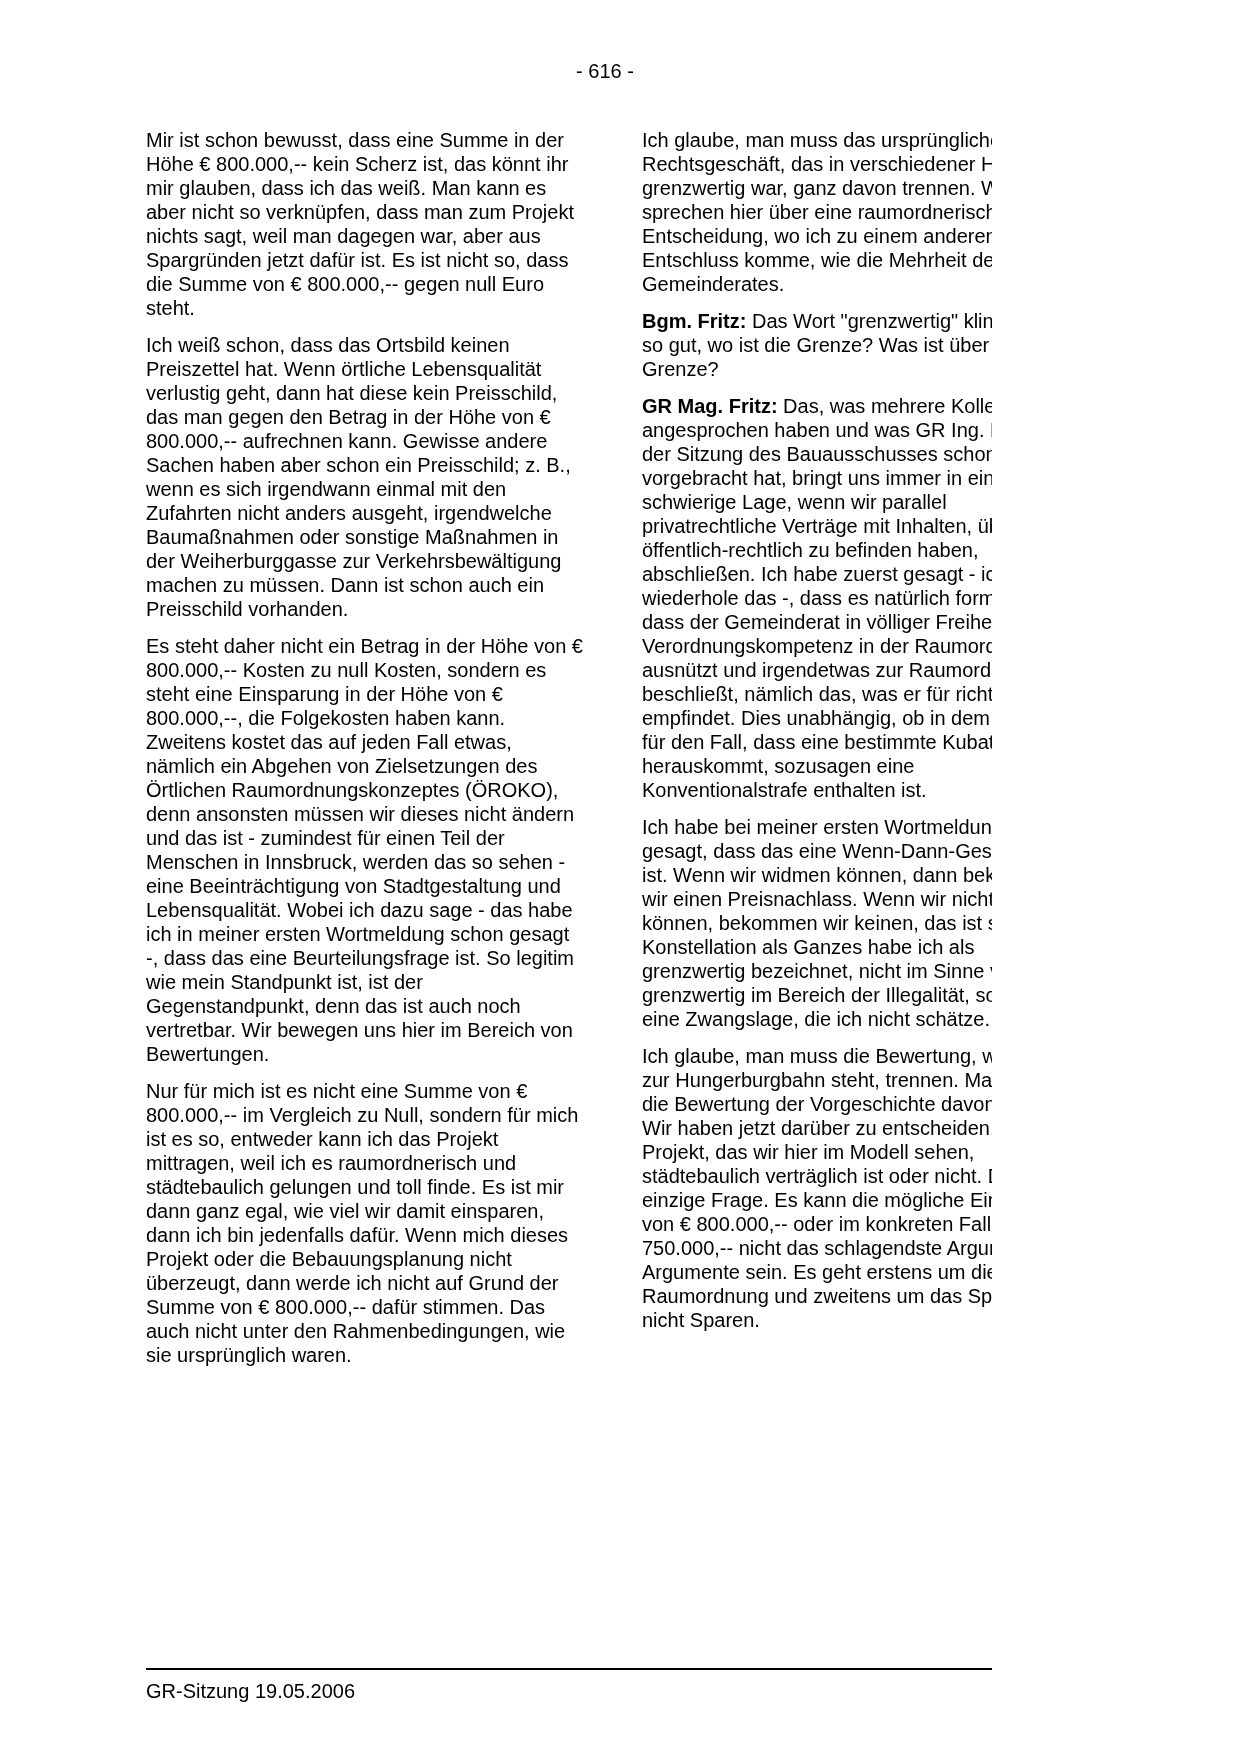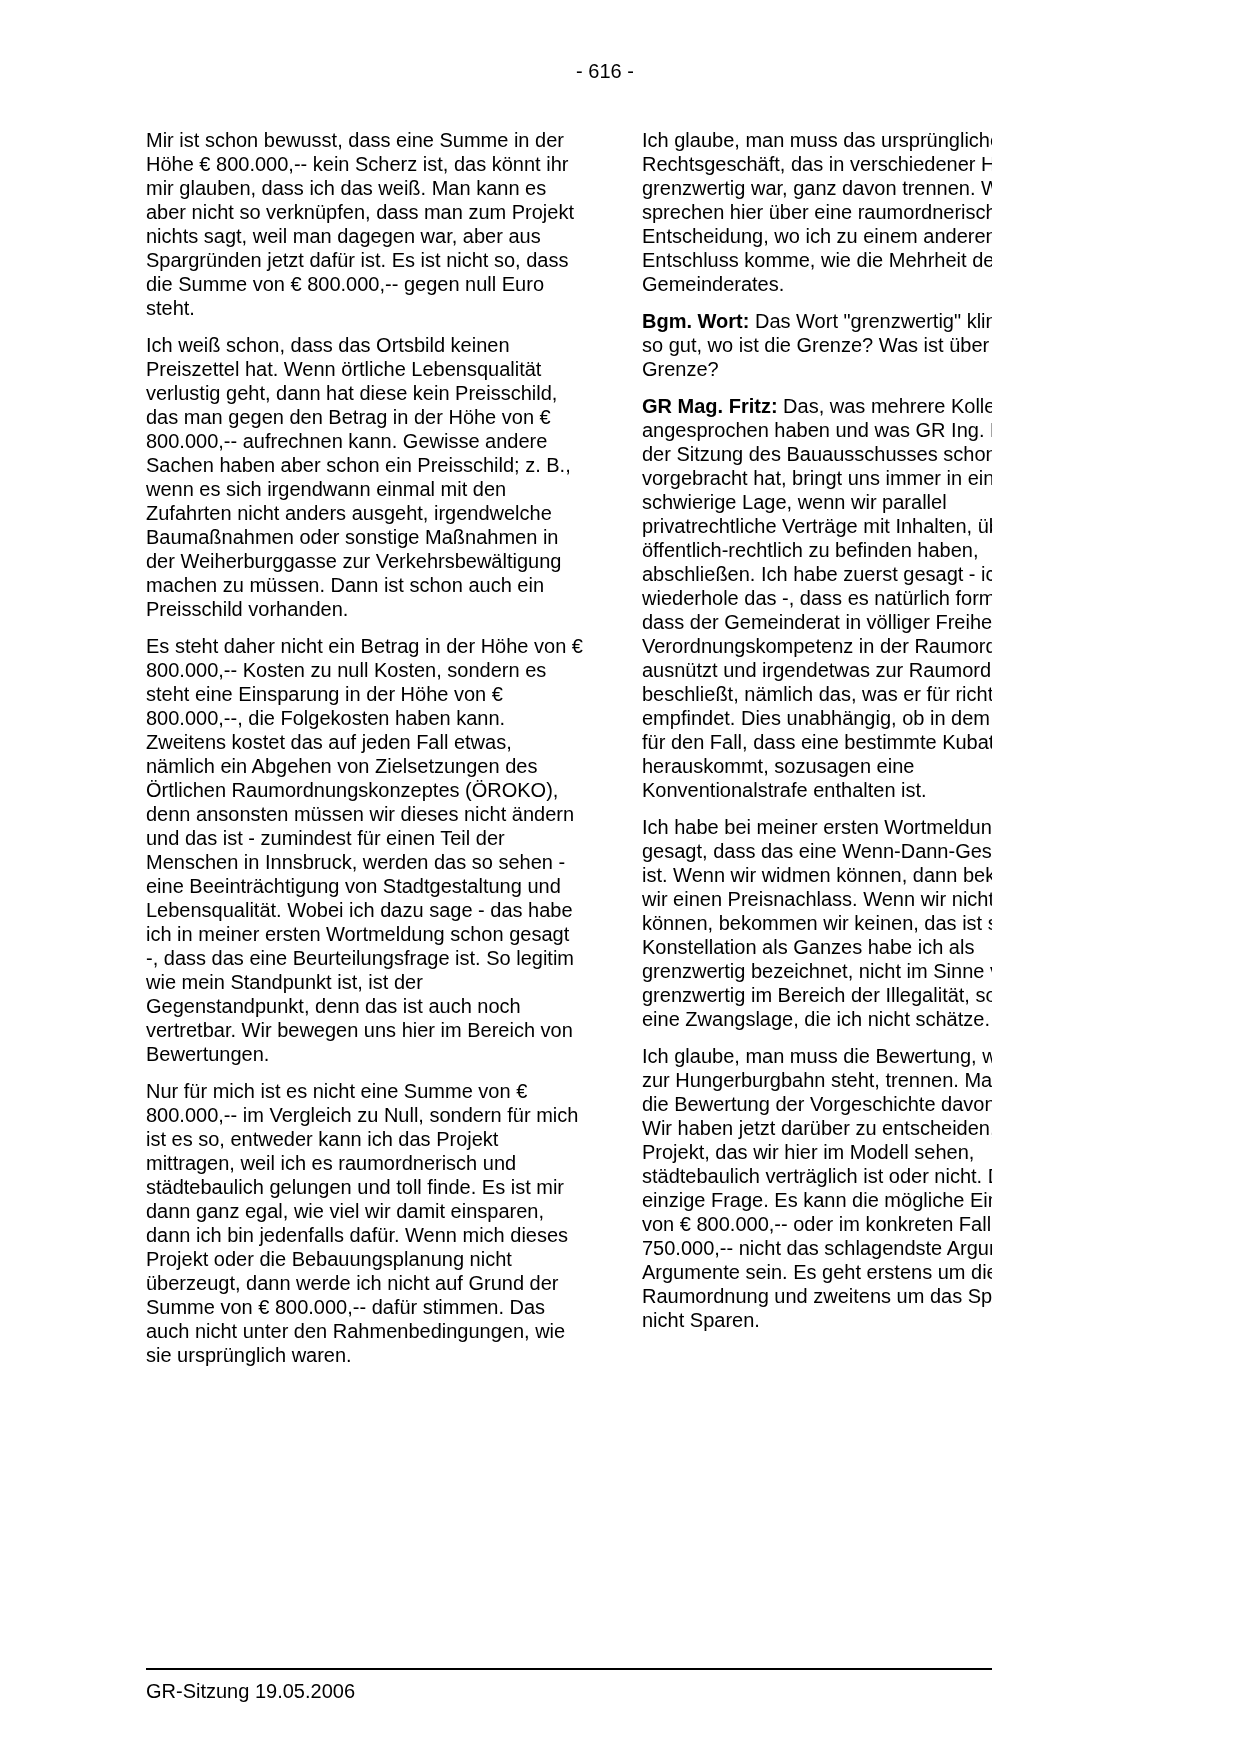--- a/index.html
+++ b/index.html
@@ -67,21 +67,21 @@
 
     <div class="col">
       <p class="para">Mir ist schon bewusst, dass eine Summe in der Höhe € 800.000,-- kein Scherz ist, das könnt ihr mir glauben, dass ich das weiß. Man kann es aber nicht so verknüpfen, dass man zum Projekt nichts sagt, weil man dagegen war, aber aus Spargründen jetzt dafür ist. Es ist nicht so, dass die Summe von € 800.000,-- gegen null Euro steht.</p>
       <p class="para">Ich weiß schon, dass das Ortsbild keinen Preiszettel hat. Wenn örtliche Lebensqualität verlustig geht, dann hat diese kein Preisschild, das man gegen den Betrag in der Höhe von € 800.000,-- aufrechnen kann. Gewisse andere Sachen haben aber schon ein Preisschild; z. B., wenn es sich irgendwann einmal mit den Zufahrten nicht anders ausgeht, irgendwelche Baumaßnahmen oder sonstige Maßnahmen in der Weiherburggasse zur Verkehrsbewältigung machen zu müssen. Dann ist schon auch ein Preisschild vorhanden.</p>
       <p class="para">Es steht daher nicht ein Betrag in der Höhe von € 800.000,-- Kosten zu null Kosten, sondern es steht eine Einsparung in der Höhe von € 800.000,--, die Folgekosten haben kann. Zweitens kostet das auf jeden Fall etwas, nämlich ein Abgehen von Zielsetzungen des Örtlichen Raumordnungskonzeptes (ÖROKO), denn ansonsten müssen wir dieses nicht ändern und das ist - zumindest für einen Teil der Menschen in Innsbruck, werden das so sehen - eine Beeinträchtigung von Stadtgestaltung und Lebensqualität. Wobei ich dazu sage - das habe ich in meiner ersten Wortmeldung schon gesagt -, dass das eine Beurteilungsfrage ist. So legitim wie mein Standpunkt ist, ist der Gegenstandpunkt, denn das ist auch noch vertretbar. Wir bewegen uns hier im Bereich von Bewertungen.</p>
       <p class="para">Nur für mich ist es nicht eine Summe von € 800.000,-- im Vergleich zu Null, sondern für mich ist es so, entweder kann ich das Projekt mittragen, weil ich es raumordnerisch und städtebaulich gelungen und toll finde. Es ist mir dann ganz egal, wie viel wir damit einsparen, dann ich bin jedenfalls dafür. Wenn mich dieses Projekt oder die Bebauungsplanung nicht überzeugt, dann werde ich nicht auf Grund der Summe von € 800.000,-- dafür stimmen. Das auch nicht unter den Rahmenbedingungen, wie sie ursprünglich waren.</p>
     </div>
 
     <div class="col">
       <p class="para">Ich glaube, man muss das ursprüngliche Rechtsgeschäft, das in verschiedener Hinsicht grenzwertig war, ganz davon trennen. Wir sprechen hier über eine raumordnerische Entscheidung, wo ich zu einem anderen Entschluss komme, wie die Mehrheit des Gemeinderates.</p>
-      <p class="para"><span class="speaker">Bgm. Wort:</span> <span>Das Wort "grenzwertig" klingt nicht so gut, wo ist die Grenze? Was ist über der Grenze?</span></p>
+      <p class="para"><span class="speaker">Bgm. Fritz:</span> <span>Das Wort "grenzwertig" klingt nicht so gut, wo ist die Grenze? Was ist über der Grenze?</span></p>
       <p class="para"><span class="speaker">GR Mag. Fritz:</span> <span>Das, was mehrere Kollegen angesprochen haben und was GR Ing. Krulis aus der Sitzung des Bauausschusses schon vorgebracht hat, bringt uns immer in eine schwierige Lage, wenn wir parallel privatrechtliche Verträge mit Inhalten, über die wir öffentlich-rechtlich zu befinden haben, abschließen. Ich habe zuerst gesagt - ich wiederhole das -, dass es natürlich formell so ist, dass der Gemeinderat in völliger Freiheit seine Verordnungskompetenz in der Raumordnung ausnützt und irgendetwas zur Raumordnung beschließt, nämlich das, was er für richtig empfindet. Dies unabhängig, ob in dem Vertrag für den Fall, dass eine bestimmte Kubatur nicht herauskommt, sozusagen eine Konventionalstrafe enthalten ist.</span></p>
       <p class="para">Ich habe bei meiner ersten Wortmeldung schon gesagt, dass das eine Wenn-Dann-Geschichte ist. Wenn wir widmen können, dann bekommen wir einen Preisnachlass. Wenn wir nicht widmen können, bekommen wir keinen, das ist so. Die Konstellation als Ganzes habe ich als grenzwertig bezeichnet, nicht im Sinne von grenzwertig im Bereich der Illegalität, sondern eine Zwangslage, die ich nicht schätze.</p>
       <p class="para">Ich glaube, man muss die Bewertung, wie man zur Hungerburgbahn steht, trennen. Man muss die Bewertung der Vorgeschichte davon trennen. Wir haben jetzt darüber zu entscheiden, ob das Projekt, das wir hier im Modell sehen, städtebaulich verträglich ist oder nicht. Das ist die einzige Frage. Es kann die mögliche Einsparung von € 800.000,-- oder im konkreten Fall von € 750.000,-- nicht das schlagendste Argument aller Argumente sein. Es geht erstens um die Raumordnung und zweitens um das Sparen oder nicht Sparen.</p>
     </div>
 
   </div>
 
   <div class="footer-rule"></div>
   <div class="footer-text">GR-Sitzung 19.05.2006</div>
 

